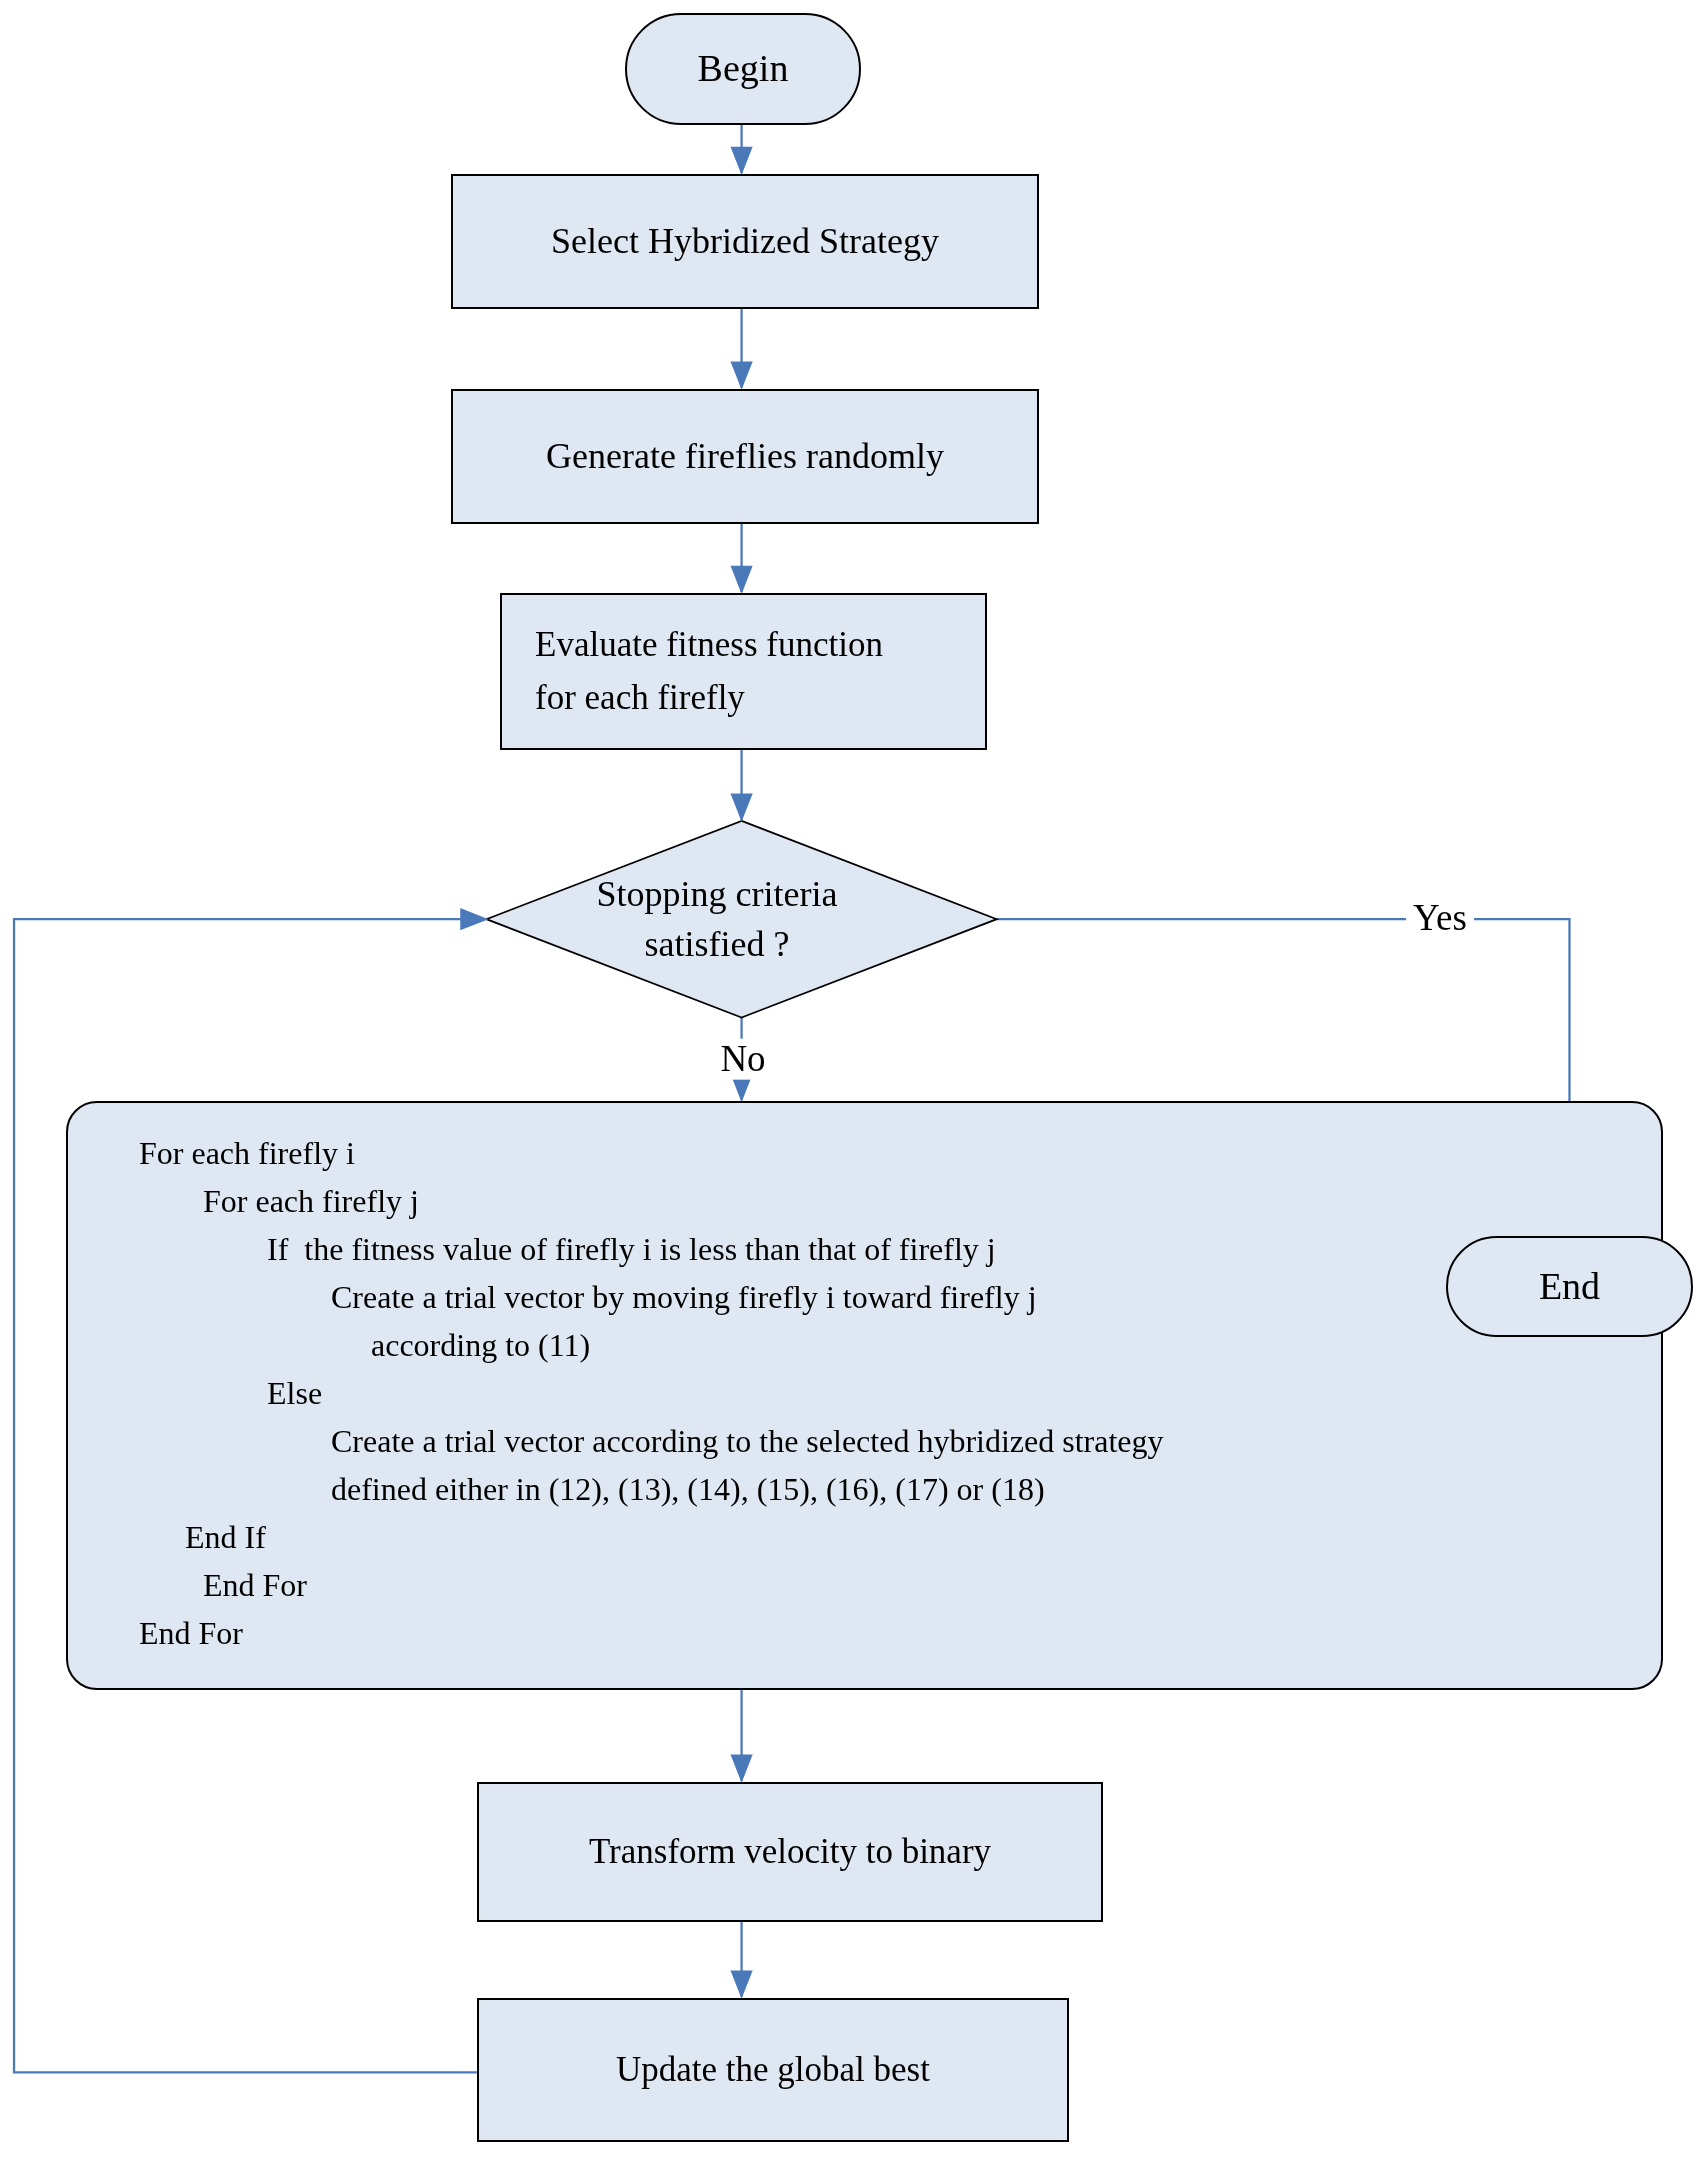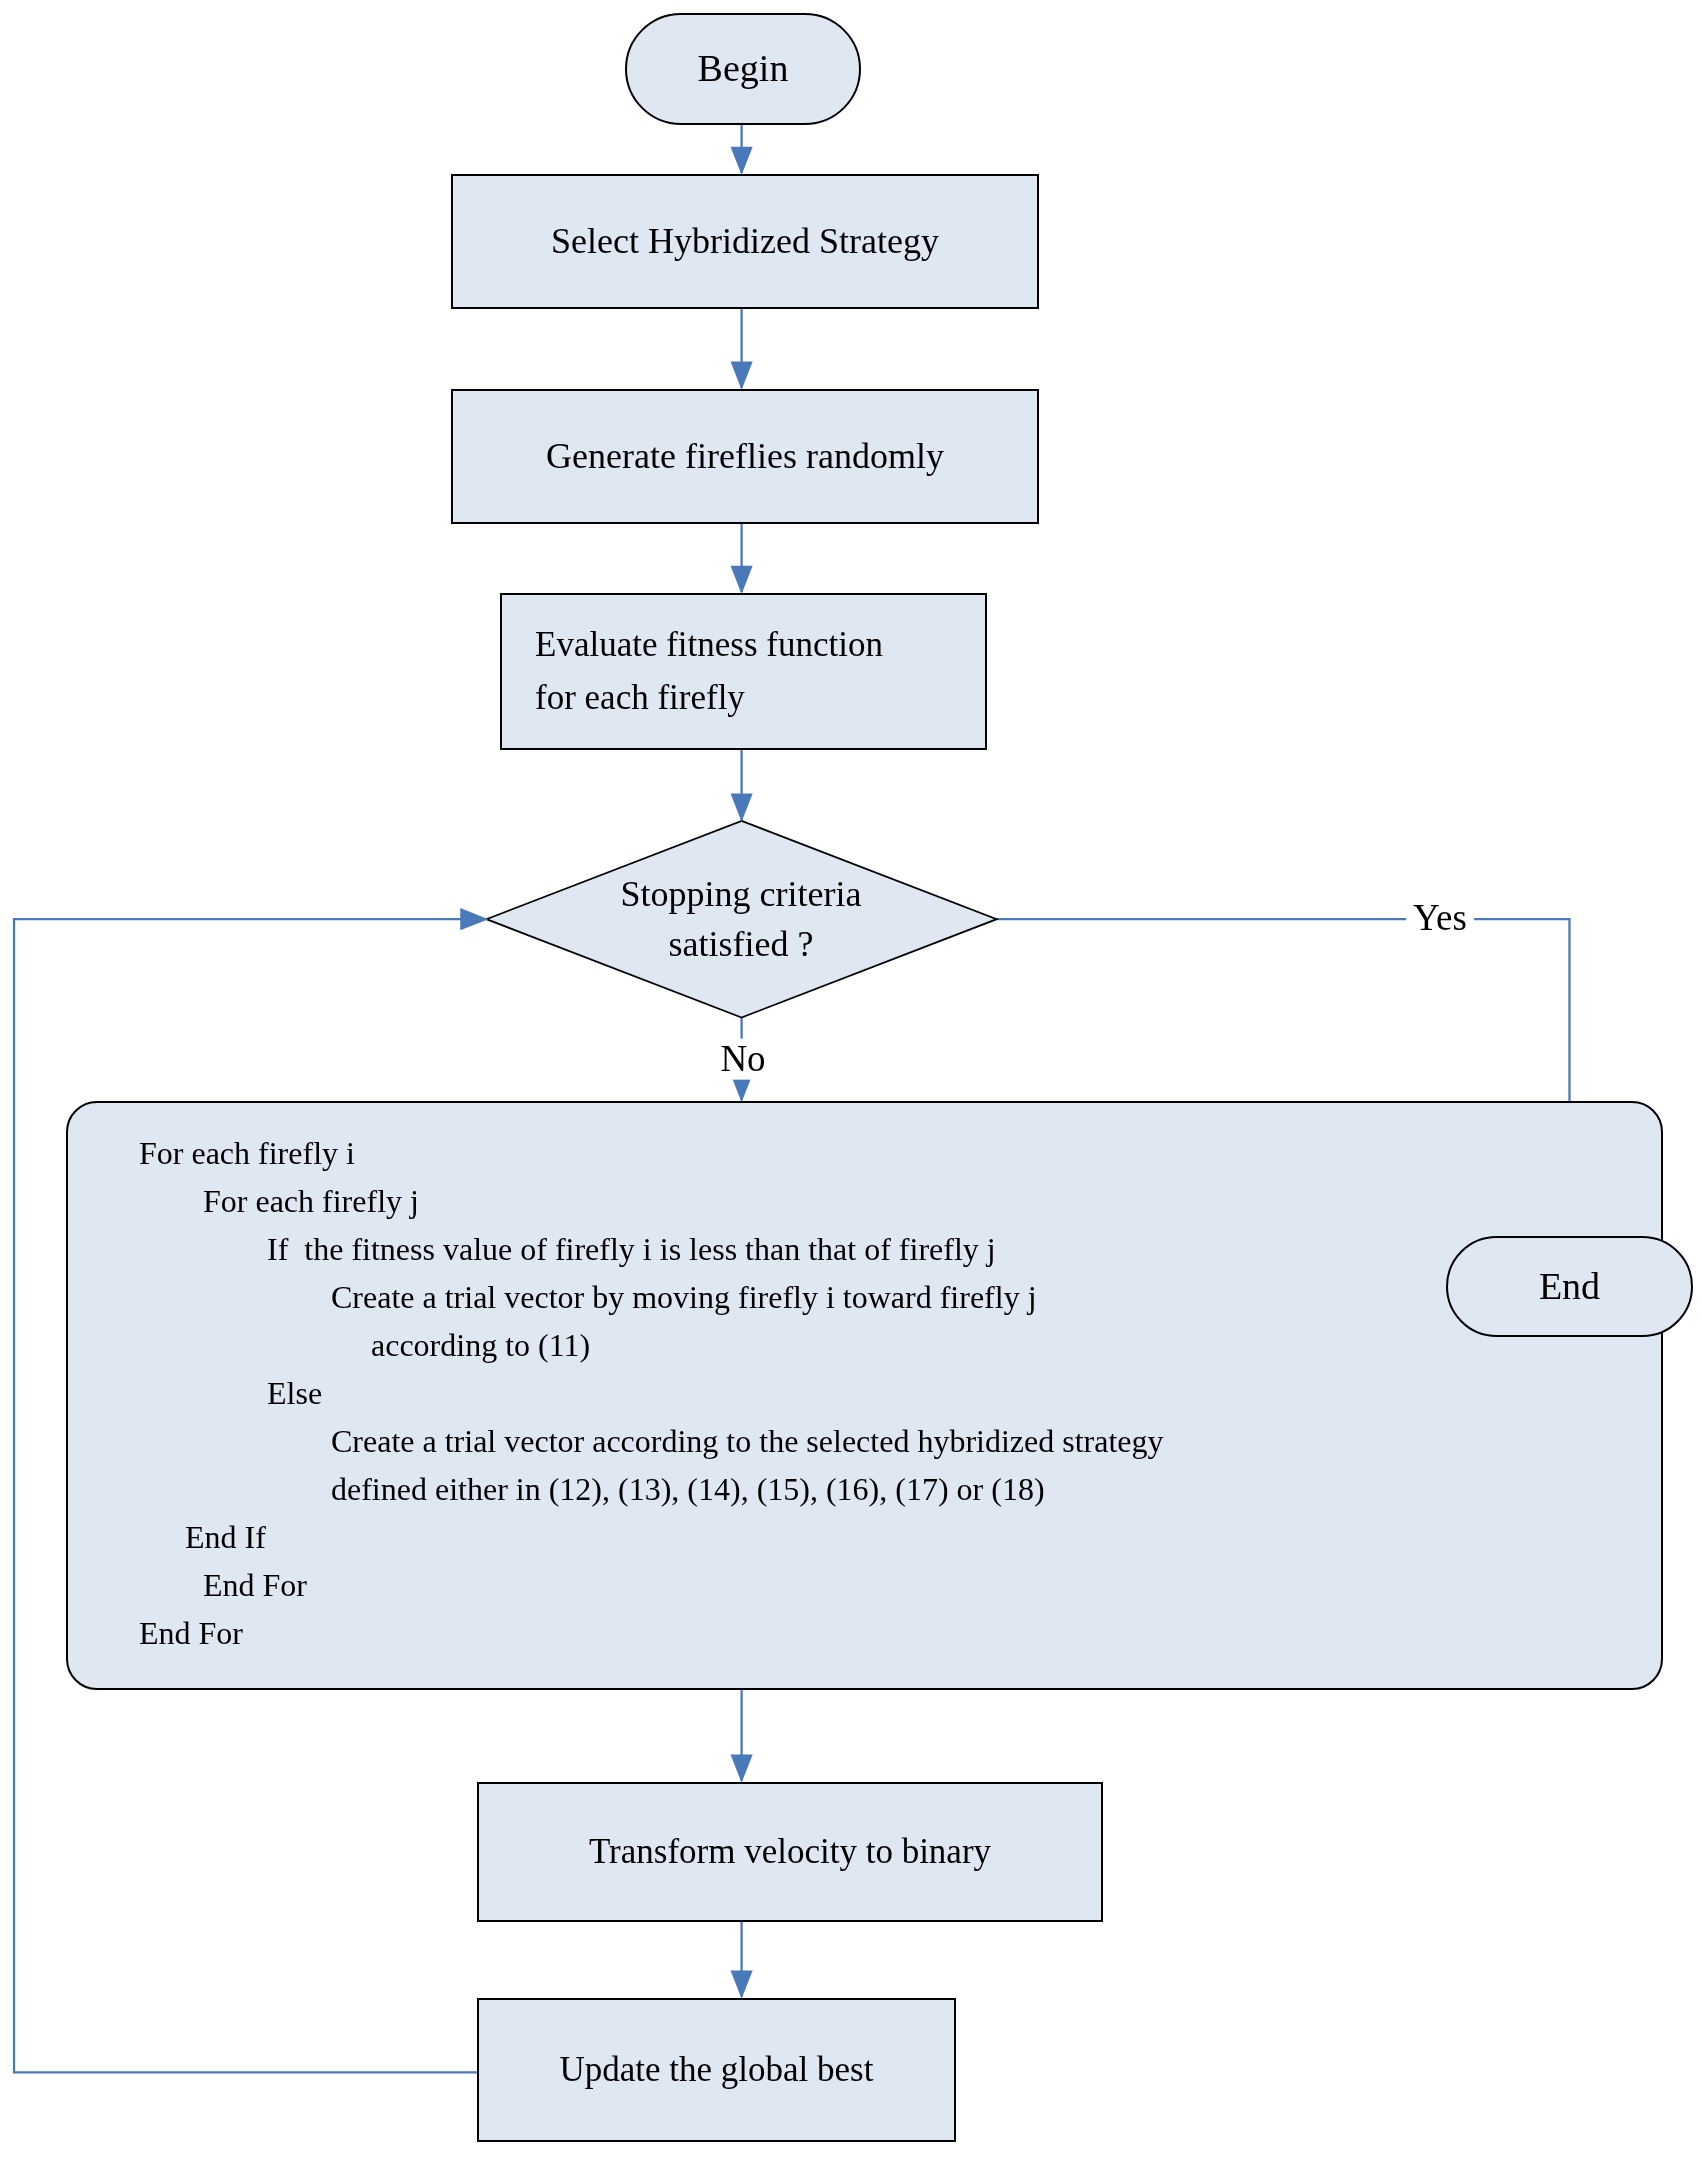--- a/index.html
+++ b/index.html
@@ -118,21 +118,21 @@
 
   <div class="node stadium" style="left:625px; top:12.6px; width:236px; height:112px;">Begin</div>
 
   <div class="node process" style="left:451px; top:174px; width:588px; height:135px;">Select Hybridized Strategy</div>
 
   <div class="node process" style="left:451px; top:389px; width:588px; height:135px;">Generate fireflies randomly</div>
 
   <div class="node process process-left" style="left:500px; top:593px; width:487px; height:157px;">Evaluate fitness function
 for each firefly</div>
 
-  <div class="decision-label" style="left:741px; top:919px;">Stopping criteria
+  <div class="decision-label" style="left:717px; top:919px;">Stopping criteria
 satisfied ?</div>
 
   <div class="edge-label" style="left:743px; top:1059px;">No</div>
 
   <div class="edge-label" style="left:1440px; top:918px;">Yes</div>
 
   <div class="pseudocode" id="pseudocode-box" style="left:66px; top:1101px; width:1597px; height:589px;border-radius:31px;">
       <div class="code-line" style="padding-left: 71px;">For each firefly i</div>
       <div class="code-line" style="padding-left: 135px;">For each firefly j</div>
       <div class="code-line" style="padding-left: 199px;">If  the fitness value of firefly i is less than that of firefly j</div>
@@ -141,18 +141,18 @@
       <div class="code-line" style="padding-left: 199px;">Else</div>
       <div class="code-line" style="padding-left: 263px;">Create a trial vector according to the selected hybridized strategy</div>
       <div class="code-line" style="padding-left: 263px;">defined either in (12), (13), (14), (15), (16), (17) or (18)</div>
       <div class="code-line" style="padding-left: 117px;">End If</div>
       <div class="code-line" style="padding-left: 135px;">End For</div>
       <div class="code-line" style="padding-left: 71px;">End For</div>
     </div>
 
   <div class="node process" style="left:477px; top:1782px; width:626px; height:140px; font-size:35px;">Transform velocity to binary</div>
 
-  <div class="node process" style="left:477px; top:1998px; width:479px; height:144px; font-size:35px;">Update the global best</div>
+  <div class="node process" style="left:477px; top:1998px; width:592px; height:144px; font-size:35px;">Update the global best</div>
 
   <div class="node stadium" style="left:1446px; top:1236px; width:247px; height:101px;">End</div>
 
 </div>
 
 
 </body></html>

